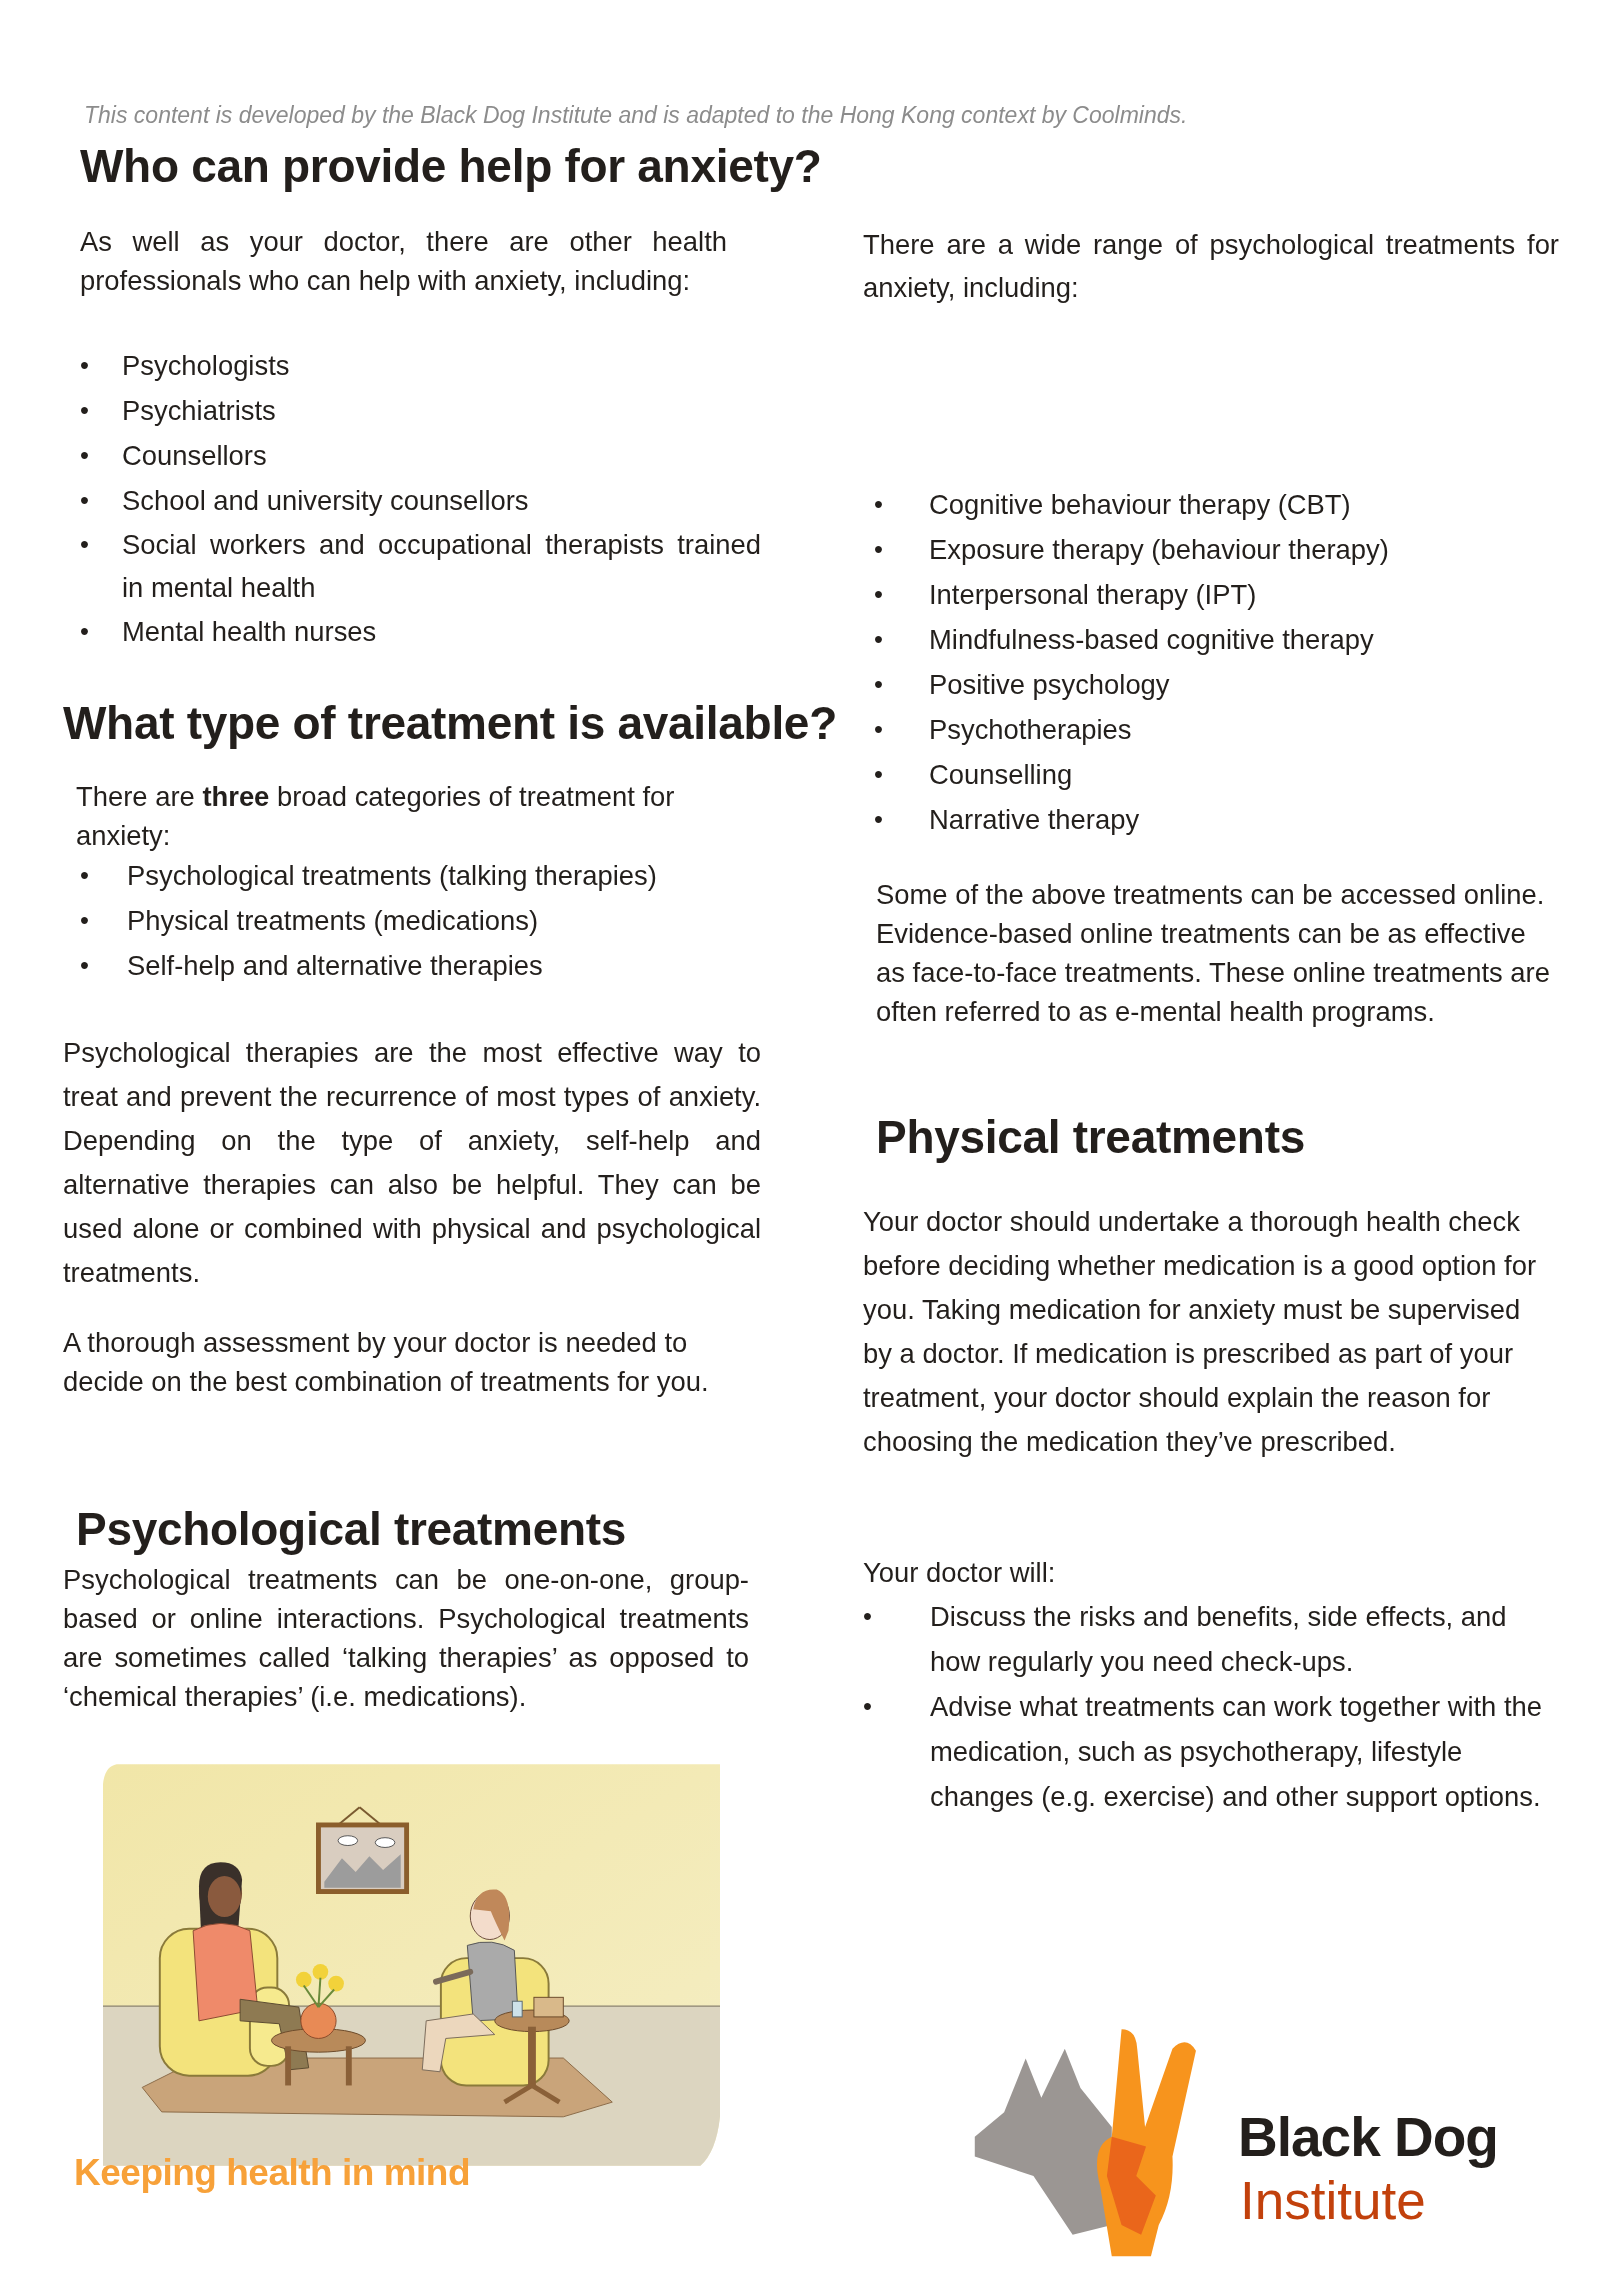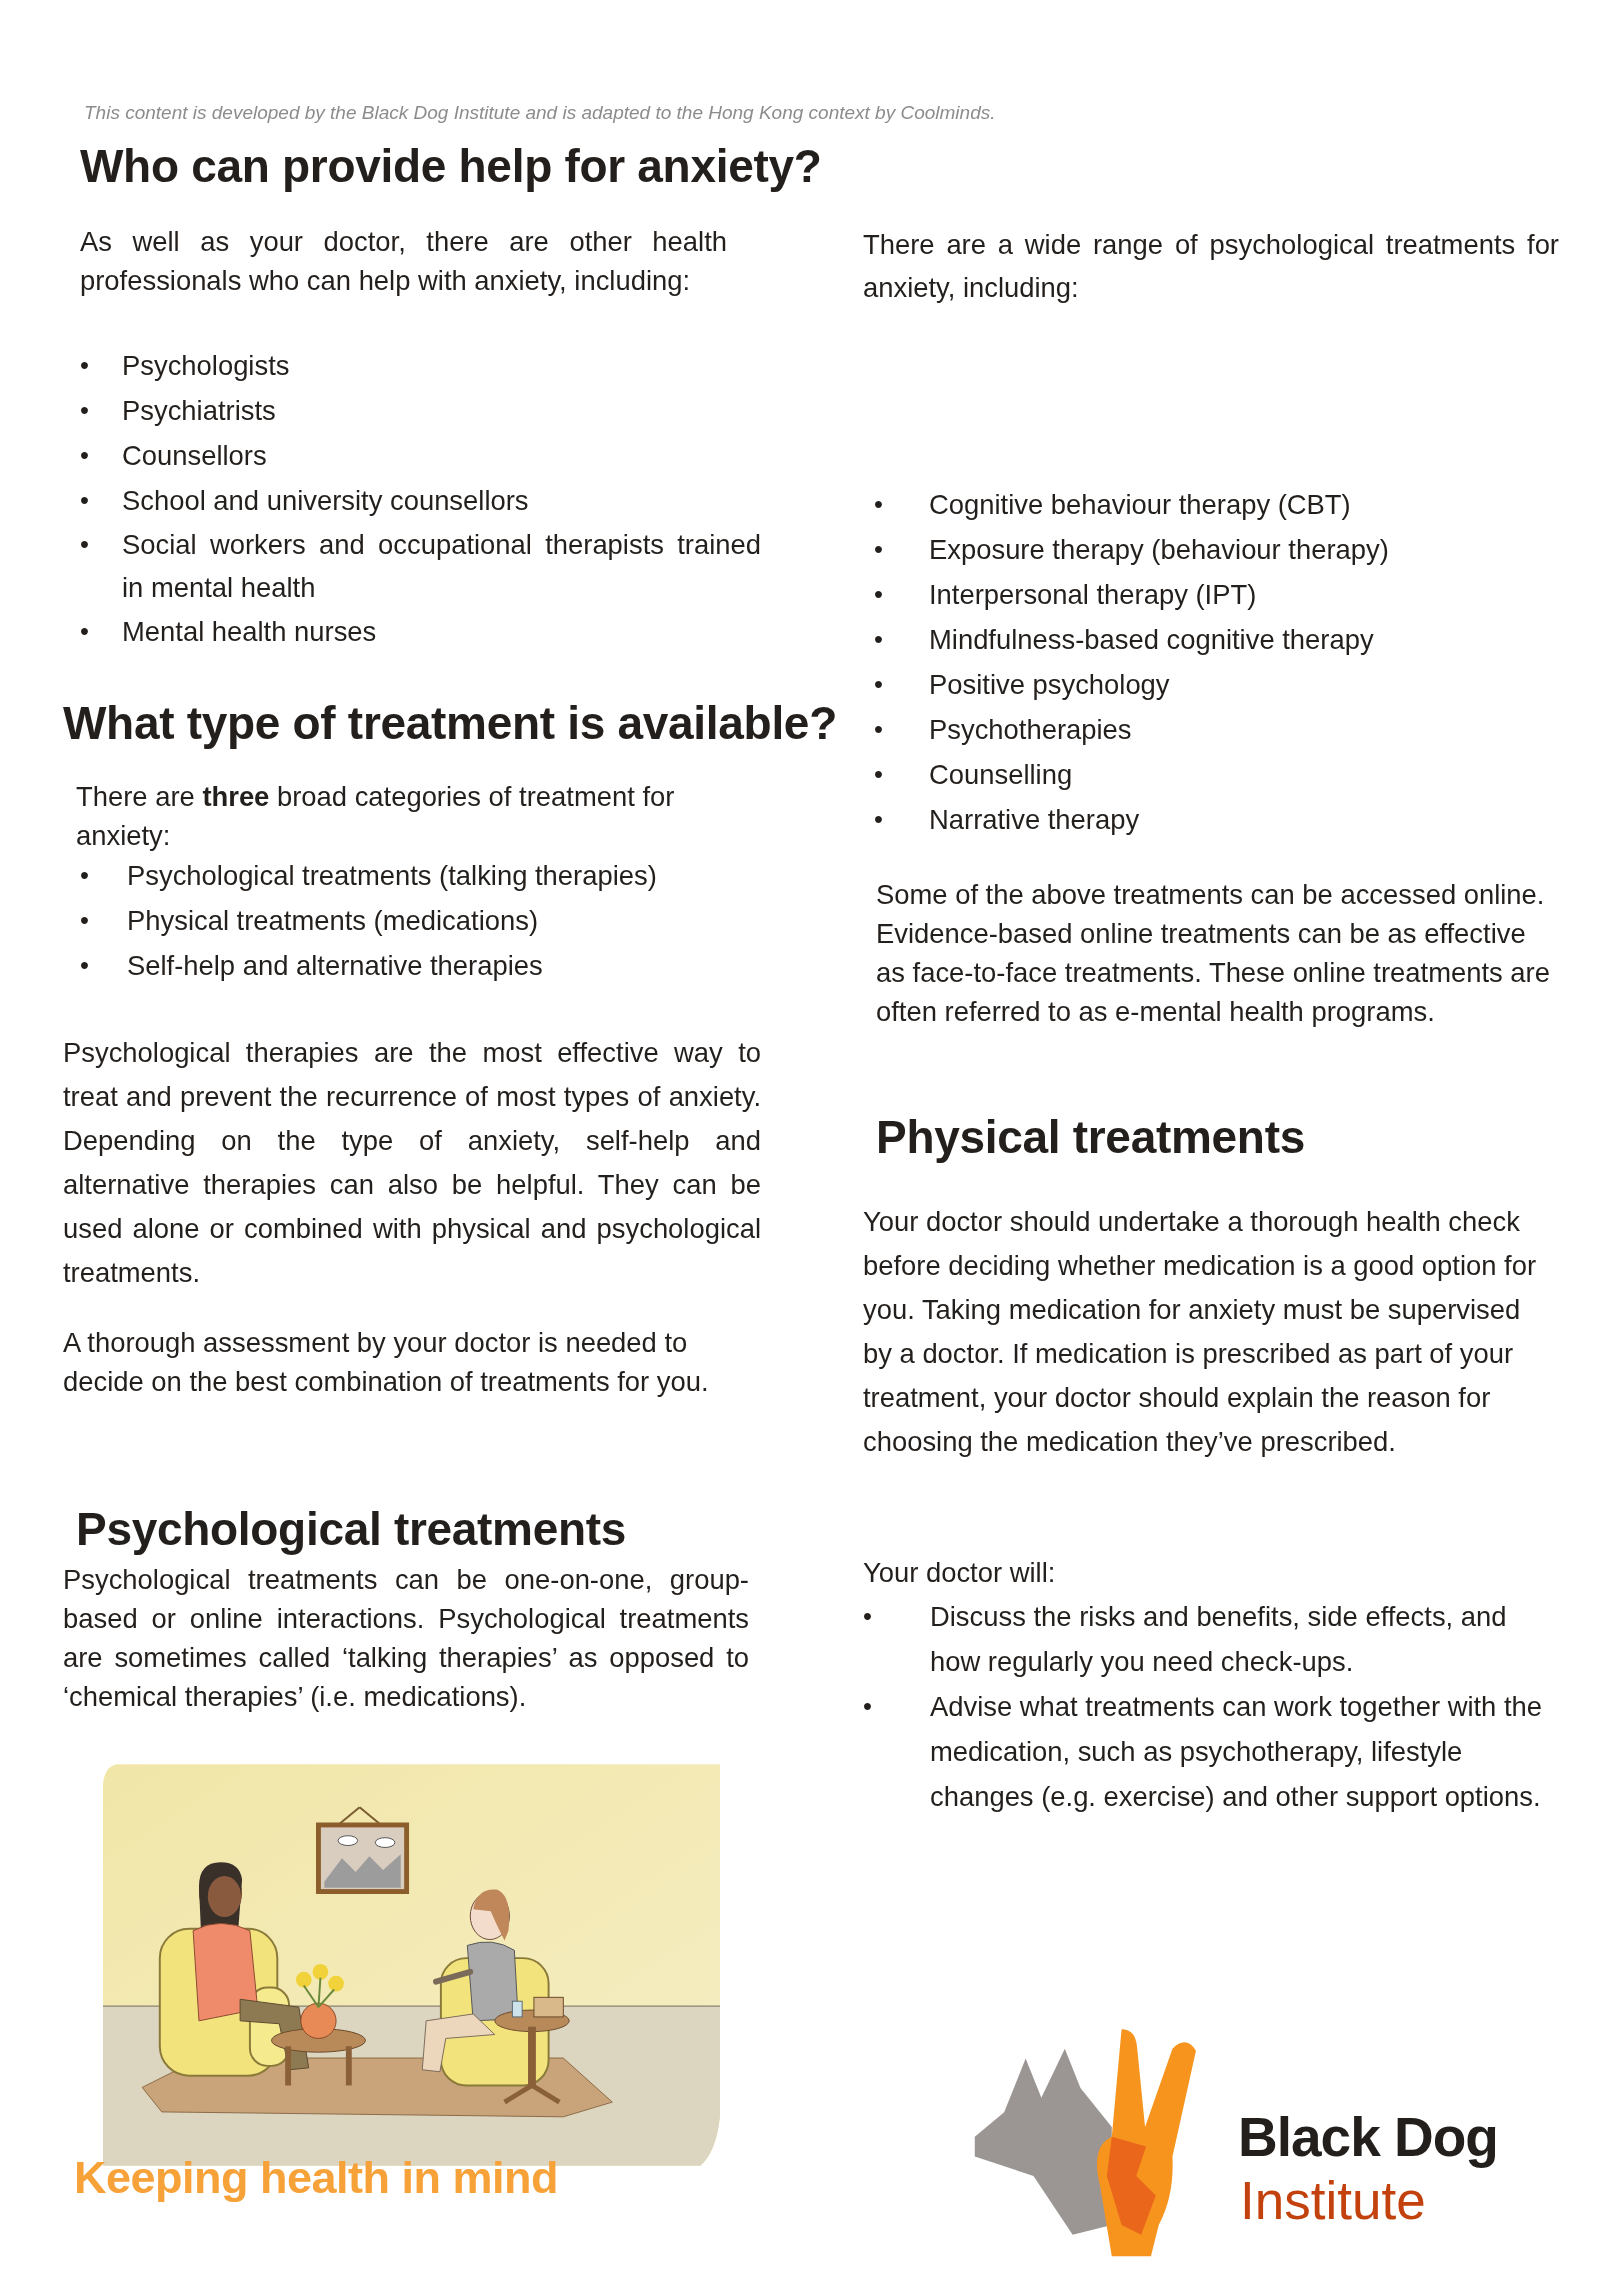--- a/index.html
+++ b/index.html
@@ -1,19 +1,19 @@
 <!DOCTYPE html>
 <html><head>
 <meta charset="utf-8">
 <style>
   html, body { margin: 0; padding: 0; background: #ffffff; }
   body { width: 1622px; height: 2293px; position: relative; overflow: hidden;
          font-family: "Liberation Sans", "DejaVu Sans", sans-serif; color: #231f1c; }
   .abs { position: absolute; }
-  .attribution { left: 84px; top: 102px; font-size: 19px; font-style: italic; color: #8c8c8c; white-space: nowrap; }
+  .attribution { left: 84px; top: 102px; font-size: 23px; font-style: italic; color: #8c8c8c; white-space: nowrap; }
   h2 { margin: 0; font-weight: bold; font-size: 46px; color: #231f1c; letter-spacing: -0.3px; }
   p { margin: 0; }
   .body-text { font-size: 27.4px; line-height: 1.4; }
   .justify { text-align: justify; text-align-last: left; }
   ul.bullets { list-style: none; margin: 0; padding: 0; }
   ul.bullets li { position: relative; font-size: 27.4px; line-height: 45px; }
   ul.bullets li .dot { position: absolute; left: 0; top: 0; font-size: 25.5px; }
   b { font-weight: bold; }
 
   
@@ -36,21 +36,21 @@
   .ul-range li { padding-left: 55px; }
   .p-online { left: 876px; top: 875px; width: 686px; line-height: 39px; }
   .h-phys { left: 876px; top: 1110px; }
   .p-phys { left: 863px; top: 1200px; width: 686px; line-height: 44px; }
   .p-will { left: 863px; top: 1551px; font-size: 27.4px; line-height: 43px; }
   .ul-will { left: 863px; top: 1594px; width: 686px; }
   .ul-will li { padding-left: 67px; line-height: 44px; }
 
   
   .illus { left: 103px; top: 1764px; width: 617px; height: 402px; }
-  .tagline { left: 74px; top: 2152px; font-size: 45px; font-weight: bold; color: #f7a139; letter-spacing: -0.5px; white-space: nowrap; }
+  .tagline { left: 74px; top: 2152px; font-size: 37px; font-weight: bold; color: #f7a139; letter-spacing: -0.5px; white-space: nowrap; }
 
   
   .logo { left: 965px; top: 2029px; width: 588px; height: 245px; }
   .logo-line1 { left: 1238px; top: 2105px; font-size: 55px; font-weight: bold; color: #231f1c; letter-spacing: -1px; white-space: nowrap; }
   .logo-line2 { left: 1240px; top: 2170px; font-size: 53px; font-weight: normal; color: #c2410c; white-space: nowrap; }
 </style>
 </head>
 <body>
 
 <div class="abs attribution">This content is developed by the Black Dog Institute and is adapted to the Hong Kong context by Coolminds.</div>

